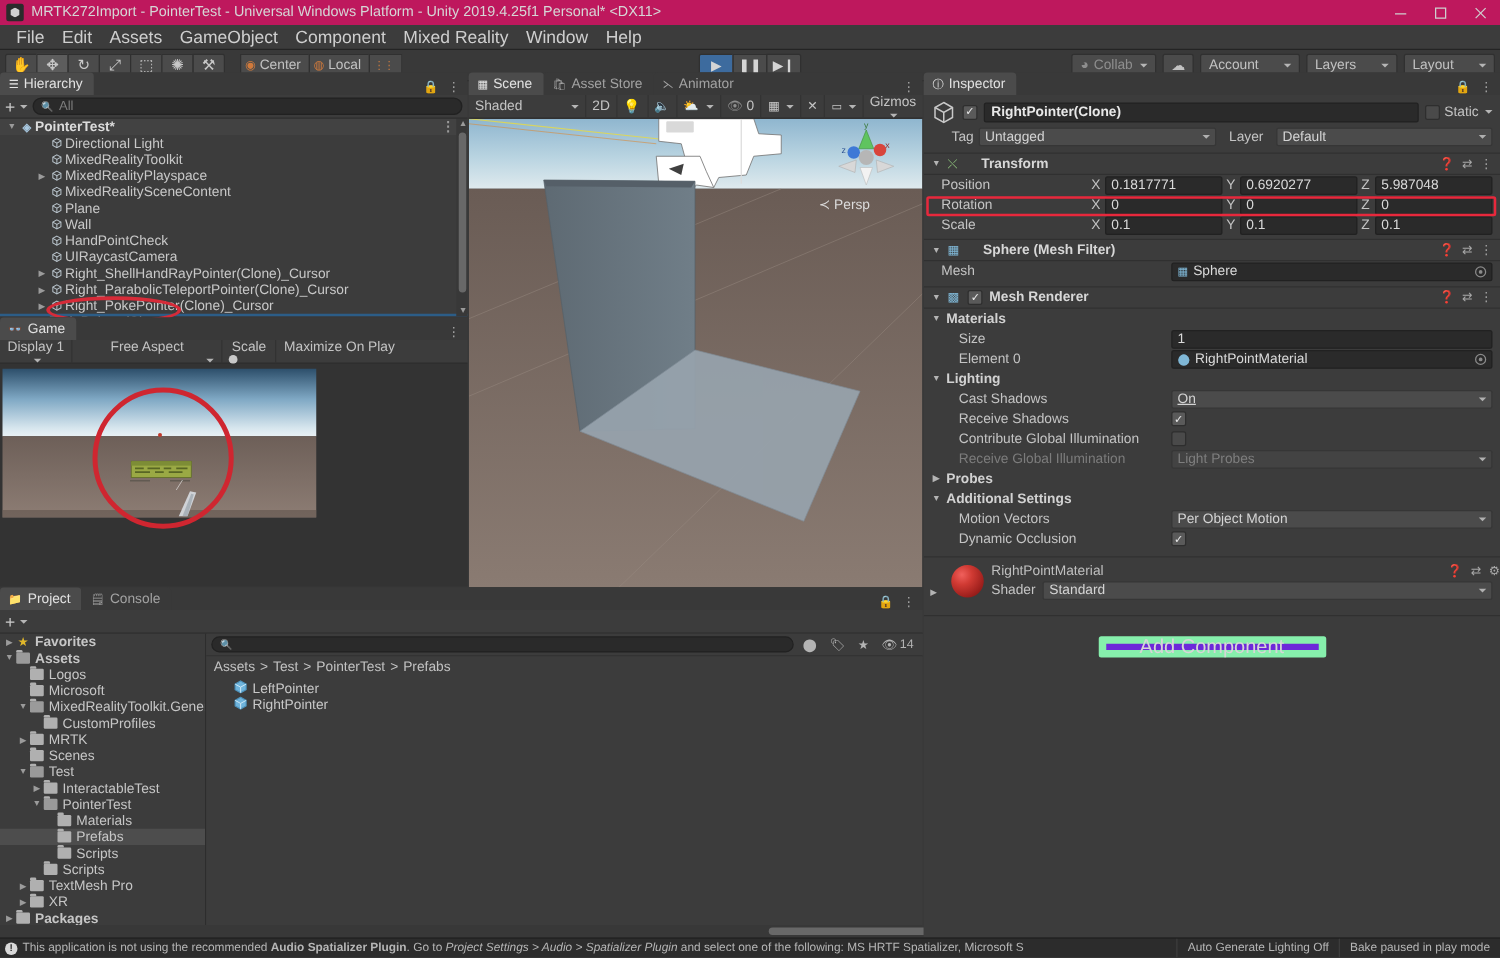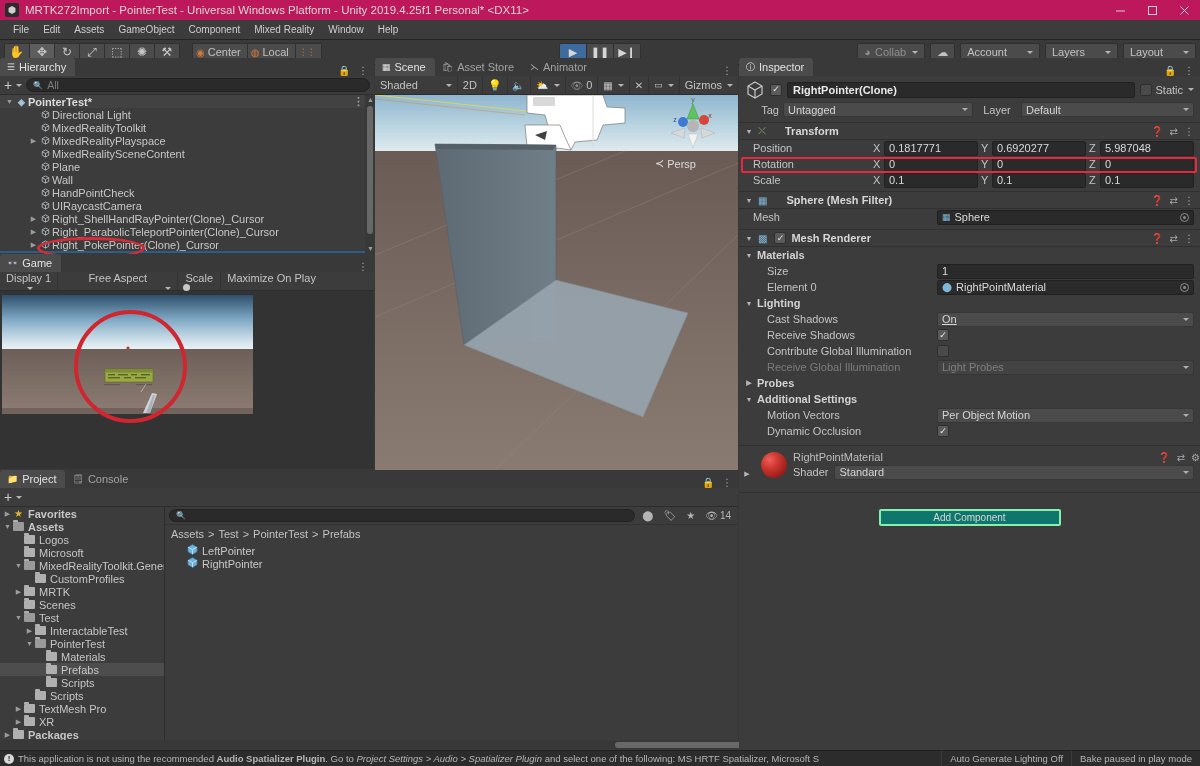--- a/index.html
+++ b/index.html
@@ -34,21 +34,21 @@
     width: 32px; height: 20px; display: flex; align-items: center; justify-content: center;
     color: #cfcfcf; font-size: 11px;
   }
   .win-btn svg { display: block; }
 
   
   .menubar {
     height: 20px; background: #3c3c3c; display: flex; align-items: center;
     padding-left: 6px; border-bottom: 1px solid #242424;
   }
-  .menubar .mi { padding: 12px 7px; line-height: 19px; font-size: 10px; color: #cfcfcf; }
+  .menubar .mi { padding: 12px 7px; line-height: 19px; font-size: 14px; color: #cfcfcf; }
 
   
   .toolbar {
     height: 25px; background: #393939; display: flex; align-items: center;
     padding: 0 4px; border-bottom: 1px solid #232323; position: relative;
   }
   .tgroup { display: flex; align-items: center; }
   .tbtn {
     height: 19px; min-width: 26px; display: flex; align-items: center; justify-content: center;
     background: #4b4b4b; border: 1px solid #303030; color: #c8c8c8; margin-right: -1px;
@@ -228,23 +228,23 @@
   .highlight-box {
     position: absolute; border: 2px solid #e8283c; border-radius: 2px; pointer-events: none;
   }
   .mat-block { border-top: 1px solid #303030; padding: 4px 0 6px 0; display: flex; gap: 6px; padding-left: 4px; }
   .mat-preview {
     width: 26px; height: 26px; flex: 0 0 26px; border-radius: 50%;
     background: radial-gradient(circle at 33% 30%, #f0605c 0%, #d03a33 32%, #9c1f1c 72%, #6a1412 100%);
     margin-top: 2px;
   }
   .addcomp {
-    width: 182px; height: 17px; margin: 16px auto 0 auto; background: #0f766e; border: 2px solid #86efac;
+    width: 182px; height: 17px; margin: 16px auto 0 auto; background: #6d28d9; border: 6px solid #86efac;
     border-radius: 2px; display: flex; align-items: center; justify-content: center;
-    color: #d6d6d6; font-size: 10px;
+    color: #d6d6d6; font-size: 16px;
   }
 
   
   .statusbar {
     position: absolute; left: 0; bottom: 0; width: 1200px; height: 16px; background: #2c2c2c;
     display: flex; align-items: center; font-size: 9.5px; color: #b6b6b6; border-top: 1px solid #212121;
   }
   .status-msg { display: flex; align-items: center; gap: 4px; padding-left: 4px; white-space: nowrap; overflow: hidden; flex: 1; }
   .warn-icon { width: 10px; height: 10px; border-radius: 50%; background: #d9d9d9; color: #2c2c2c;
     font-size: 8px; display: flex; align-items: center; justify-content: center; font-weight: bold; flex: 0 0 10px; }
@@ -629,21 +629,21 @@
         <span style="font-size:10px;">▦</span>
         <span class="caret"></span>
       </div>
       <div class="st-item">
         <span style="font-size:10px;">✕</span>
       </div>
       <div class="st-item">
         <span style="font-size:9px;">▭</span>
         <span class="caret"></span>
       </div>
-      <div class="st-item" style="border-right:none;">
+      <div class="st-item" style="border-right:none;flex-direction:column;">
         <span>Gizmos</span>
         <span class="caret"></span>
       </div>
     </div>
     <div class="scene-view">
       <svg width="363" height="375" viewBox="0 0 363 375" style="display:block;">
         <defs>
           <linearGradient id="ssky" x1="0" y1="0" x2="0" y2="1">
             <stop offset="0%" stop-color="#8fb6cf"></stop>
             <stop offset="55%" stop-color="#b9d4e1"></stop>

